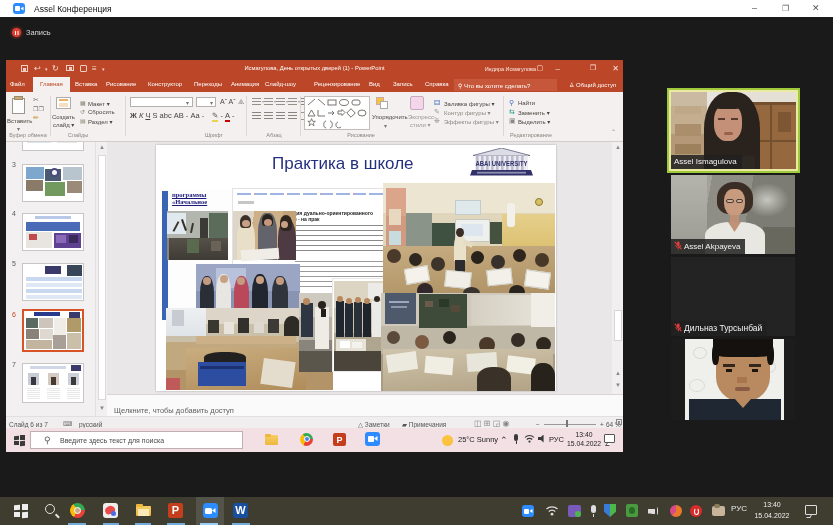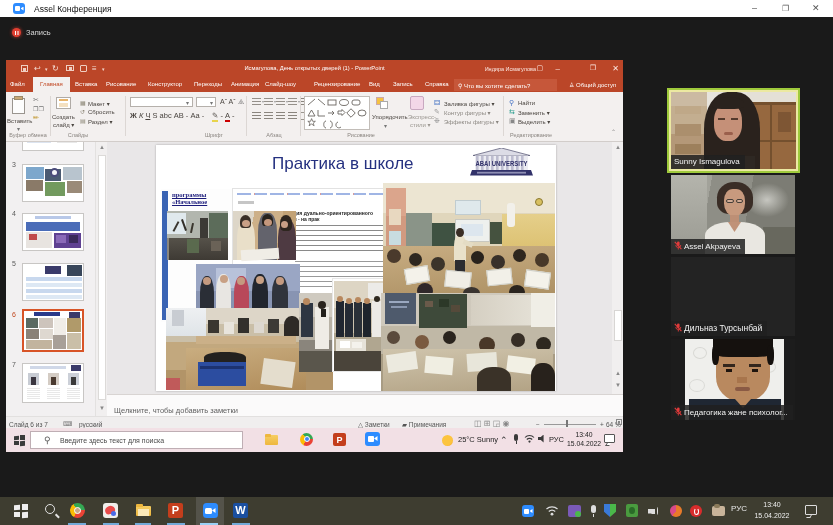--- a/index.html
+++ b/index.html
@@ -482,21 +482,21 @@
     </div>
   </div>
   <div class="abs" id="vscroll">
       <div class="abs" id="vthumb"></div>
     <span style="position:absolute; left:3px; top:2px; font-size:6px; color:#888;">▲</span>
     <span style="position:absolute; left:3px; top:228px; font-size:6px; color:#888;">▲</span>
     <span style="position:absolute; left:3px; top:240px; font-size:6px; color:#888;">▼</span>
   </div>
 
   <div class="abs" id="notes">
-      <span>Щелкните, чтобы добавить заметки</span>
+      <span>Щелкните, чтобы добавить доступ</span>
     </div>
 
   <div class="abs" id="status">
     <span class="abs" style="left:3px; top:4.5px;">Слайд 6 из 7</span>
     <span class="abs" style="left:57px; top:3.5px; color:#777;">⌨</span>
     <span class="abs" style="left:73px; top:4.5px;">русский</span>
     <span class="abs" style="left:352px; top:4.5px;">△ Заметки</span>
     <span class="abs" style="left:396px; top:4.5px;">▰ Примечания</span>
     <span class="abs" style="left:468px; top:2.5px; font-size:8px; color:#888;">◫ ⊞ ◲ ◉</span>
     <span class="abs" style="left:530px; top:4.5px;">−</span>
@@ -565,21 +565,21 @@
     <div style="position:absolute; left:31px; top:10px; width:13px; height:20px; background:#7e5634;"></div>
   </div>
   <div class="abs" style="left:76px; top:0; width:49px; height:10px; background:#e4e0d6;"></div>
   <div class="abs" style="left:33px; top:0px; width:56px; height:88px; background:#2a221d; border-radius:42% 42% 0 0;"></div>
   <div class="abs" style="left:43px; top:11px; width:28px; height:38px; background:#c59078; border-radius:46% 46% 42% 42%;"></div>
   <div class="abs" style="left:41px; top:5px; width:32px; height:12px; background:#2a221d; border-radius:50% 50% 30% 30%;"></div>
   <div class="abs" style="left:47px; top:26px; width:7px; height:1.8px; background:#54392c;"></div>
   <div class="abs" style="left:60px; top:26px; width:7px; height:1.8px; background:#54392c;"></div>
   <div class="abs" style="left:53px; top:40px; width:9px; height:3px; background:#9a5f4c; border-radius:2px;"></div>
   <div class="abs" style="left:38px; top:64px; width:46px; height:13px; background:#2e2823;"></div>
-  <div class="nlabel">Sunny Ismagulova</div>
+  <div class="nlabel">Assel Ismagulova</div>
 </div>
 <div class="tile" id="t2" style="top:175px; height:79px; background:linear-gradient(100deg, #a2a29a 0 30%, #8e8e86 30% 60%, #7c7c74 60%);">
   <div class="abs" style="left:74px; top:8px; width:44px; height:34px; background:radial-gradient(closest-side, #c6c6c0, rgba(194,194,188,0)); "></div>
   <div class="abs" style="left:0px; top:0px; width:36px; height:79px; background:linear-gradient(180deg, #b4b4ac, #9a9a92);"></div>
   <div class="abs" style="left:92px; top:52px; width:32px; height:27px; background:#68685e;"></div>
   <div class="abs" style="left:46px; top:7px; width:36px; height:32px; background:#3a2d26; border-radius:48% 48% 34% 34%;"></div>
   <div class="abs" style="left:53px; top:14px; width:21px; height:27px; background:#c89a7e; border-radius:42% 42% 46% 46%;"></div>
   <div class="abs" style="left:55px; top:24px; width:7.5px; height:4px; border:1px solid #463e38; border-radius:2px; background:rgba(255,255,255,.18);"></div>
   <div class="abs" style="left:64.5px; top:24px; width:7.5px; height:4px; border:1px solid #463e38; border-radius:2px; background:rgba(255,255,255,.18);"></div>
   <div class="abs" style="left:59px; top:40px; width:9px; height:7px; background:#bd8f75;"></div>
@@ -612,26 +612,20 @@
     <div style="position:absolute; left:82px; top:6px; width:7px; height:20px; background:#15110e; border-radius:40%;"></div>
     <div style="position:absolute; left:38px; top:25px; width:12px; height:2.5px; background:#33261d;"></div>
     <div style="position:absolute; left:64px; top:25px; width:12px; height:2.5px; background:#33261d;"></div>
     <div style="position:absolute; left:41px; top:30px; width:6px; height:2.5px; background:#1e140e;"></div>
     <div style="position:absolute; left:67px; top:30px; width:6px; height:2.5px; background:#1e140e;"></div>
     <div style="position:absolute; left:52px; top:38px; width:10px; height:6px; background:#a8754c;"></div>
     <div style="position:absolute; left:50px; top:48px; width:15px; height:4px; background:#8a5a44; border-radius:2px;"></div>
     <div style="position:absolute; left:4px; top:60px; width:92px; height:21px; background:#1f2733;"></div>
     <div style="position:absolute; left:50px; top:60px; width:16px; height:9px; background:#b9895f; clip-path:polygon(0 0,100% 0,50% 100%);"></div>
   </div>
-  <div class="nlabel"><svg class="micoff" width="8" height="9" viewBox="0 0 8 9" style="vertical-align:-1px;">
-        <rect x="3" y="0.5" width="2.6" height="4.5" rx="1.3" fill="#e23b3b"></rect>
-        <path d="M1.8 4 a2.5 2.5 0 0 0 5 0" fill="none" stroke="#e23b3b" stroke-width="0.9"></path>
-        <line x1="4.3" y1="6.5" x2="4.3" y2="8.5" stroke="#e23b3b" stroke-width="0.9"></line>
-        <line x1="0.8" y1="0.8" x2="7.4" y2="8.2" stroke="#e23b3b" stroke-width="1.1"></line>
-      </svg>Педагогика жане психолог...</div>
 </div>
 
 <div class="abs" id="hostbar">
   <div class="hticon" style="left:13px;">
     <div style="position:absolute; left:1px; top:2px; width:6px; height:5px; background:#eee; transform:skewY(-6deg);"></div>
     <div style="position:absolute; left:8.5px; top:1px; width:6px; height:6px; background:#eee;"></div>
     <div style="position:absolute; left:1px; top:8.5px; width:6px; height:5px; background:#eee;"></div>
     <div style="position:absolute; left:8.5px; top:8.5px; width:6px; height:6px; background:#eee; transform:skewY(-6deg);"></div>
   </div>
   <div class="hticon" style="left:44px;">

